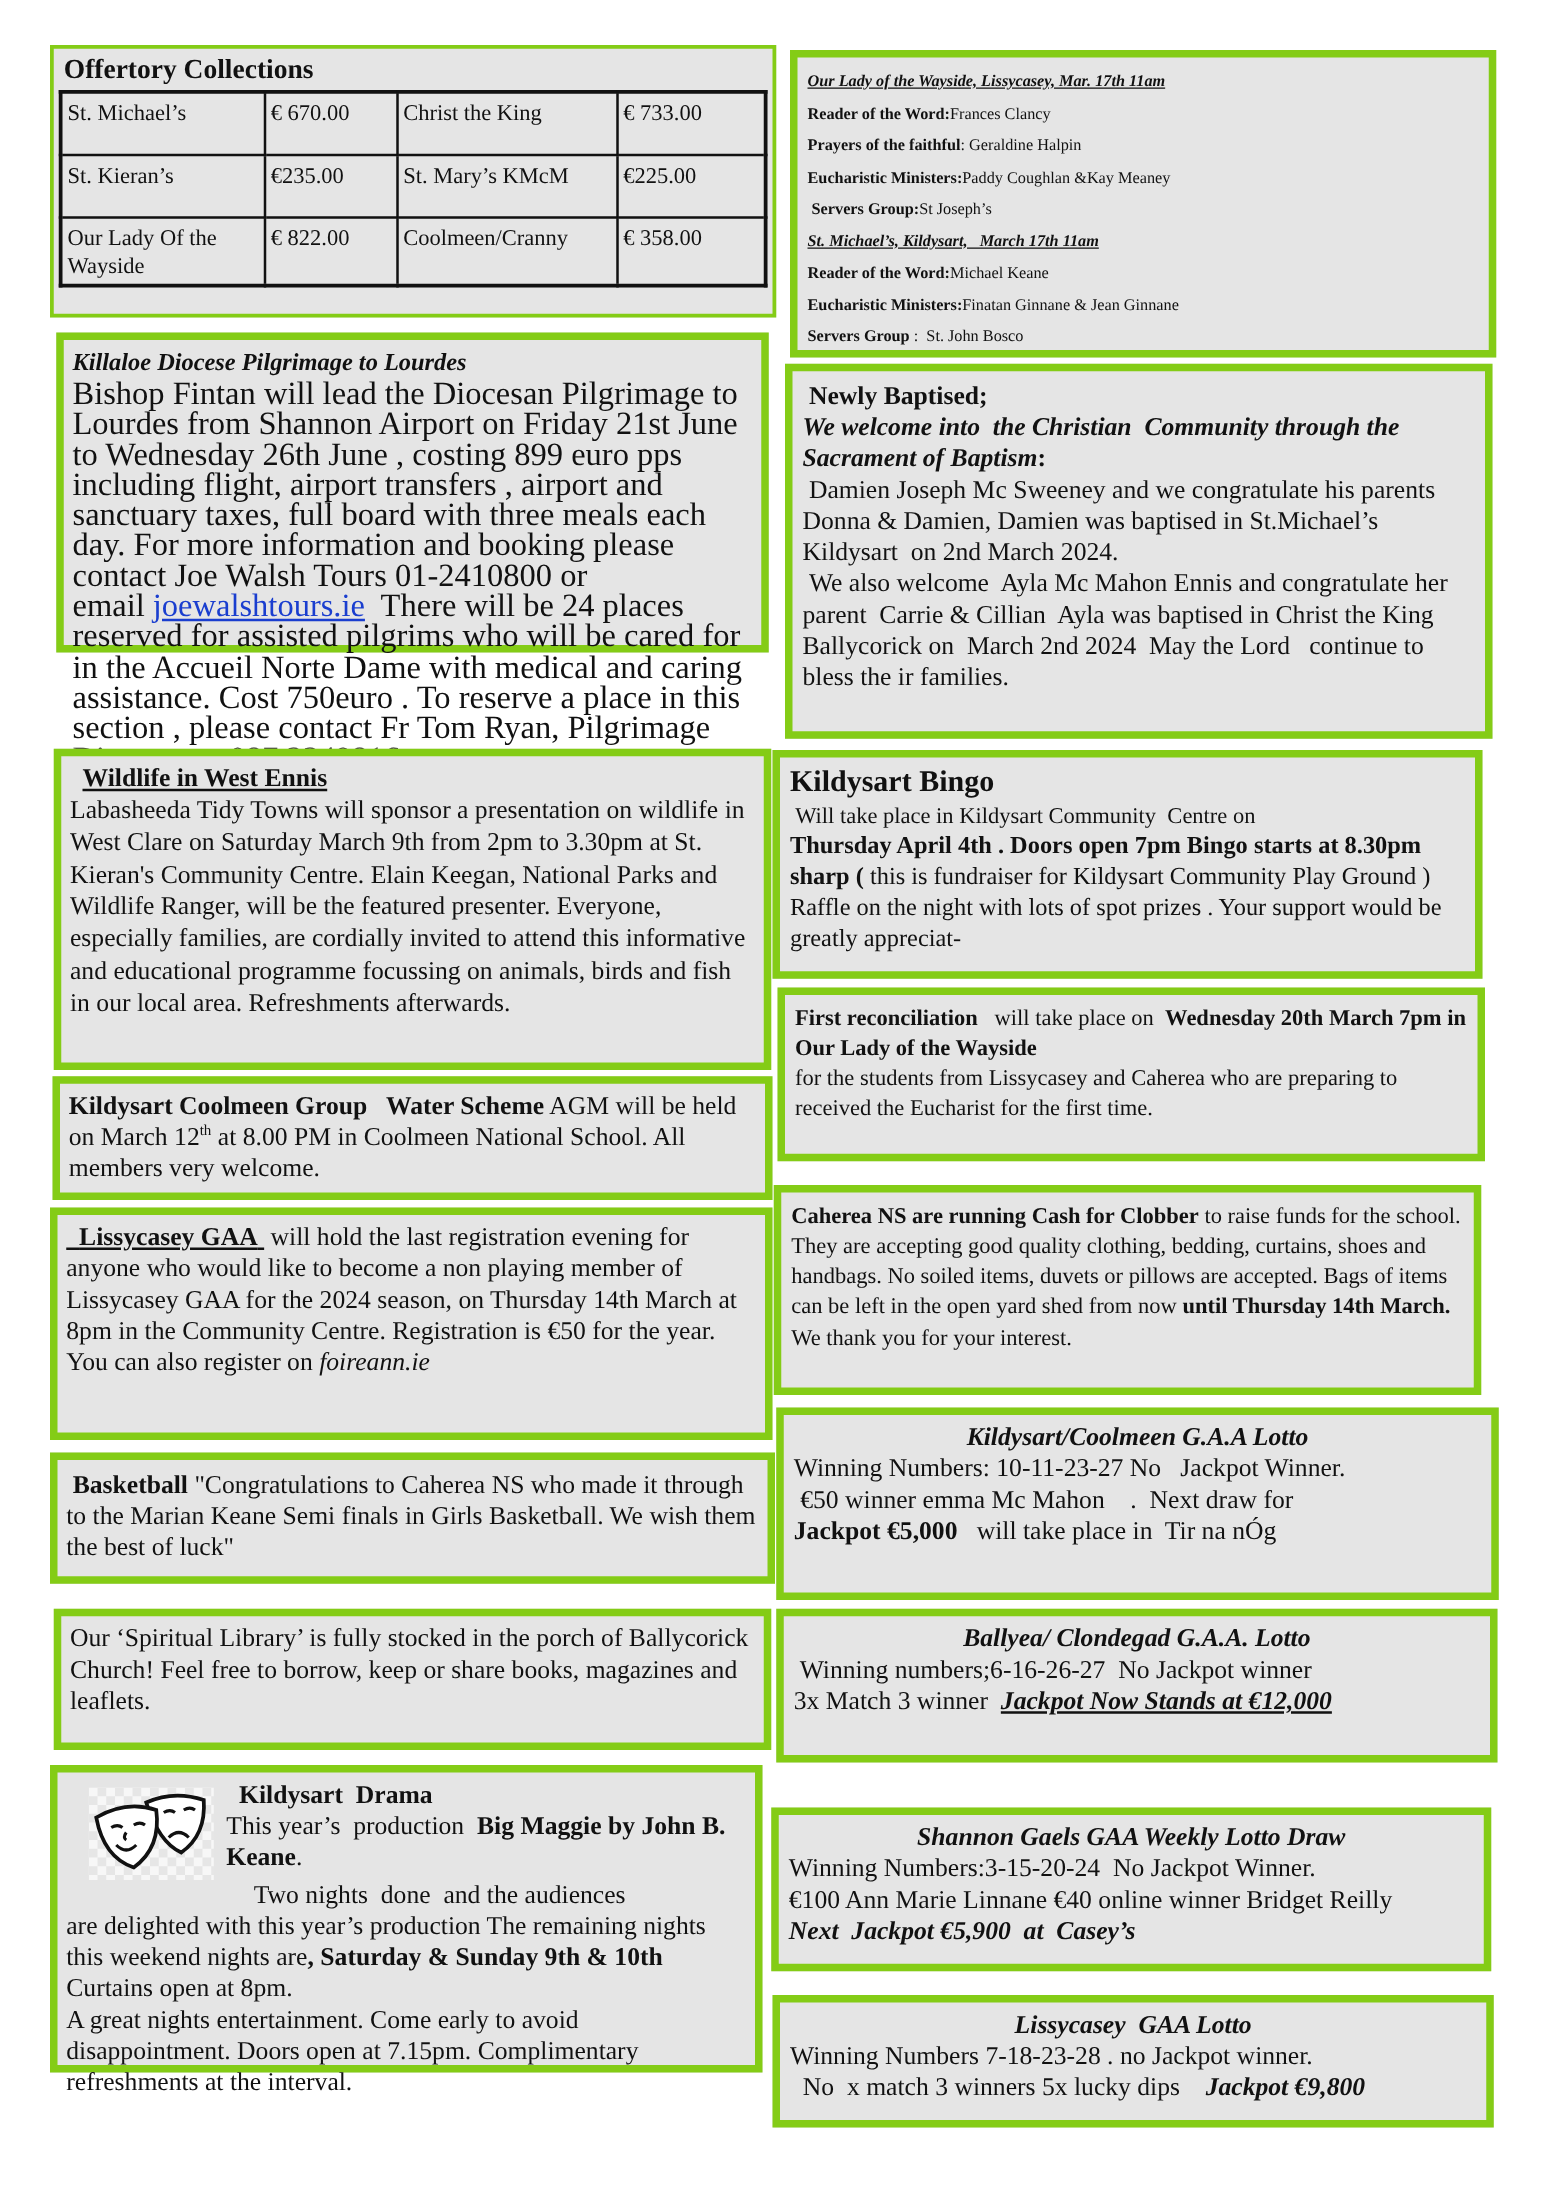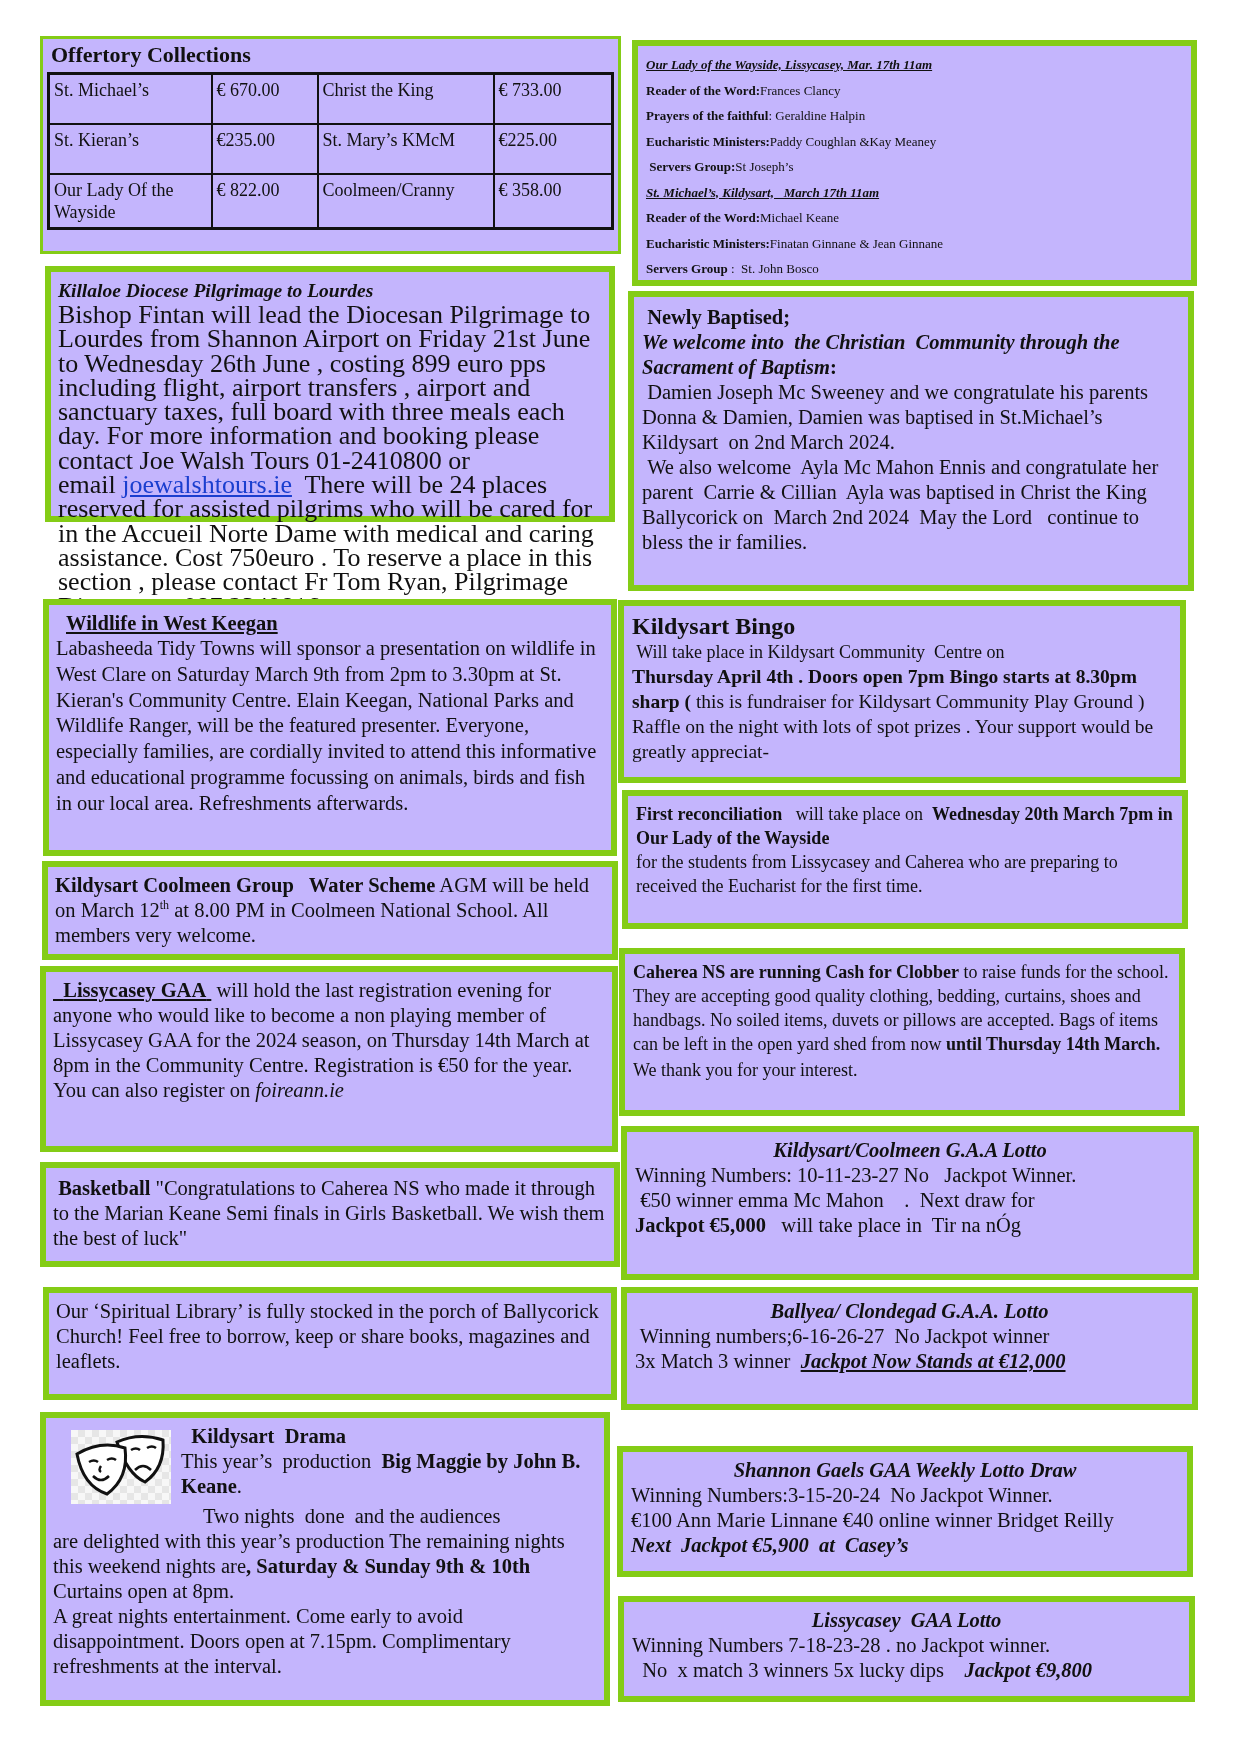--- a/index.html
+++ b/index.html
@@ -1,18 +1,18 @@
 <!DOCTYPE html>
 <html><head>
 <meta charset="utf-8">
 <style>
   html, body { margin:0; padding:0; background:#ffffff; }
   body { width:1235px; height:1748px; position:relative; overflow:hidden;
          font-family:"Liberation Serif", "DejaVu Serif", serif; color:#111; }
-  .box { position:absolute; box-sizing:border-box; border:6px solid #84cc16; background:#c4b5fd; }
+  .box { position:absolute; box-sizing:border-box; border:6px solid #84cc16; background:#e5e5e5; }
   .txt { font-size:20.5px; line-height:25px; }
   .sm { font-size:18px; line-height:24px; }
   .b { font-weight:bold; }
   .i { font-style:italic; }
   .u { text-decoration:underline; }
   .center { text-align:center; }
   p { margin:0; }
   a.link { color:#1a3ecf; text-decoration:underline; }
   sup { font-size:12px; line-height:0; }
 
@@ -34,21 +34,21 @@
   #wildlife { left:43px; top:599px; width:574px; height:257px; padding:6px 7px; }
   #bingo { left:618px; top:600px; width:568px; height:183px; padding:6px 8px; }
   #reconc { left:622px; top:790px; width:566px; height:139px; padding:6px 8px; }
   #water { left:42px; top:861px; width:576px; height:99px; padding:6px 7px; }
   #lissygaa { left:40px; top:966px; width:578px; height:186px; padding:6px 7px; }
   #clobber { left:619px; top:948px; width:566px; height:168px; padding:6px 8px; }
   #basket { left:40px; top:1162px; width:580px; height:105px; padding:8px 7px; }
   #lotto1 { left:621px; top:1126px; width:578px; height:154px; padding:6px 8px; }
   #library { left:43px; top:1287px; width:574px; height:113px; padding:6px 7px; }
   #lotto2 { left:621px; top:1287px; width:577px; height:123px; padding:6px 8px; }
-  #drama { left:40px; top:1412px; width:570px; height:294px; padding:6px 7px; }
+  #drama { left:40px; top:1412px; width:570px; height:246px; padding:6px 7px; }
   #lotto3 { left:617px; top:1446px; width:576px; height:131px; padding:6px 8px; }
   #lotto4 { left:618px; top:1596px; width:577px; height:106px; padding:6px 8px; }
 
   .drama-head { display:flex; }
   .masks { width:100px; height:74px; margin:6px 10px 0 18px; flex:none;
            background:
              repeating-conic-gradient(#e6e6e6 0% 25%, #f7f7f7 0% 50%) 0 0/14px 14px; }
   .drama-right { flex:1; }
   .indent { padding-left:150px; }
 </style>
@@ -102,21 +102,21 @@
 </div>
 
 <div class="box" id="baptised">
   <p class="b txt" style="white-space:pre"> Newly Baptised;</p>
   <p class="b txt"><span class="i" style="white-space:pre-wrap">We welcome into  the Christian  Community through the   Sacrament of Baptism</span><span>:</span></p>
   <p class="txt" style="white-space:pre-wrap"> Damien Joseph Mc Sweeney and we congratulate his parents Donna &amp; Damien, Damien was baptised in St.Michael’s Kildysart  on 2nd March 2024.</p>
   <p class="txt" style="white-space:pre-wrap"> We also welcome  Ayla Mc Mahon Ennis and congratulate her parent  Carrie &amp; Cillian  Ayla was baptised in Christ the King Ballycorick on  March 2nd 2024  May the Lord   continue to bless the ir families.</p>
 </div>
 
 <div class="box" id="wildlife">
-  <p class="b u txt" style="margin-left:10px">Wildlife in West Keegan</p>
+  <p class="b u txt" style="margin-left:10px">Wildlife in West Ennis</p>
   <p class="txt" style="line-height:25.8px">Labasheeda Tidy Towns will sponsor a presentation on wildlife in West Clare on Saturday March 9th from 2pm to 3.30pm at St. Kieran's Community Centre. Elain Keegan, National Parks and Wildlife Ranger, will be the featured presenter. Everyone, especially families, are cordially invited to attend this informative and educational programme focussing on animals, birds and fish in our local area. Refreshments afterwards.</p>
 </div>
 
 <div class="box" id="bingo">
   <p class="b" style="font-size:24px;line-height:28px">Kildysart Bingo</p>
   <p class="sm" style="white-space:pre"> Will take place in Kildysart Community  Centre on</p>
   <p class="txt" style="font-size:19.5px"><span class="b">Thursday  April 4th . Doors open 7pm Bingo starts at 8.30pm sharp (</span><span> this is fundraiser for Kildysart Community  Play Ground ) Raffle on the night with lots of spot prizes . Your support  would be greatly appreciat-</span></p>
 </div>
 
 <div class="box" id="reconc">

